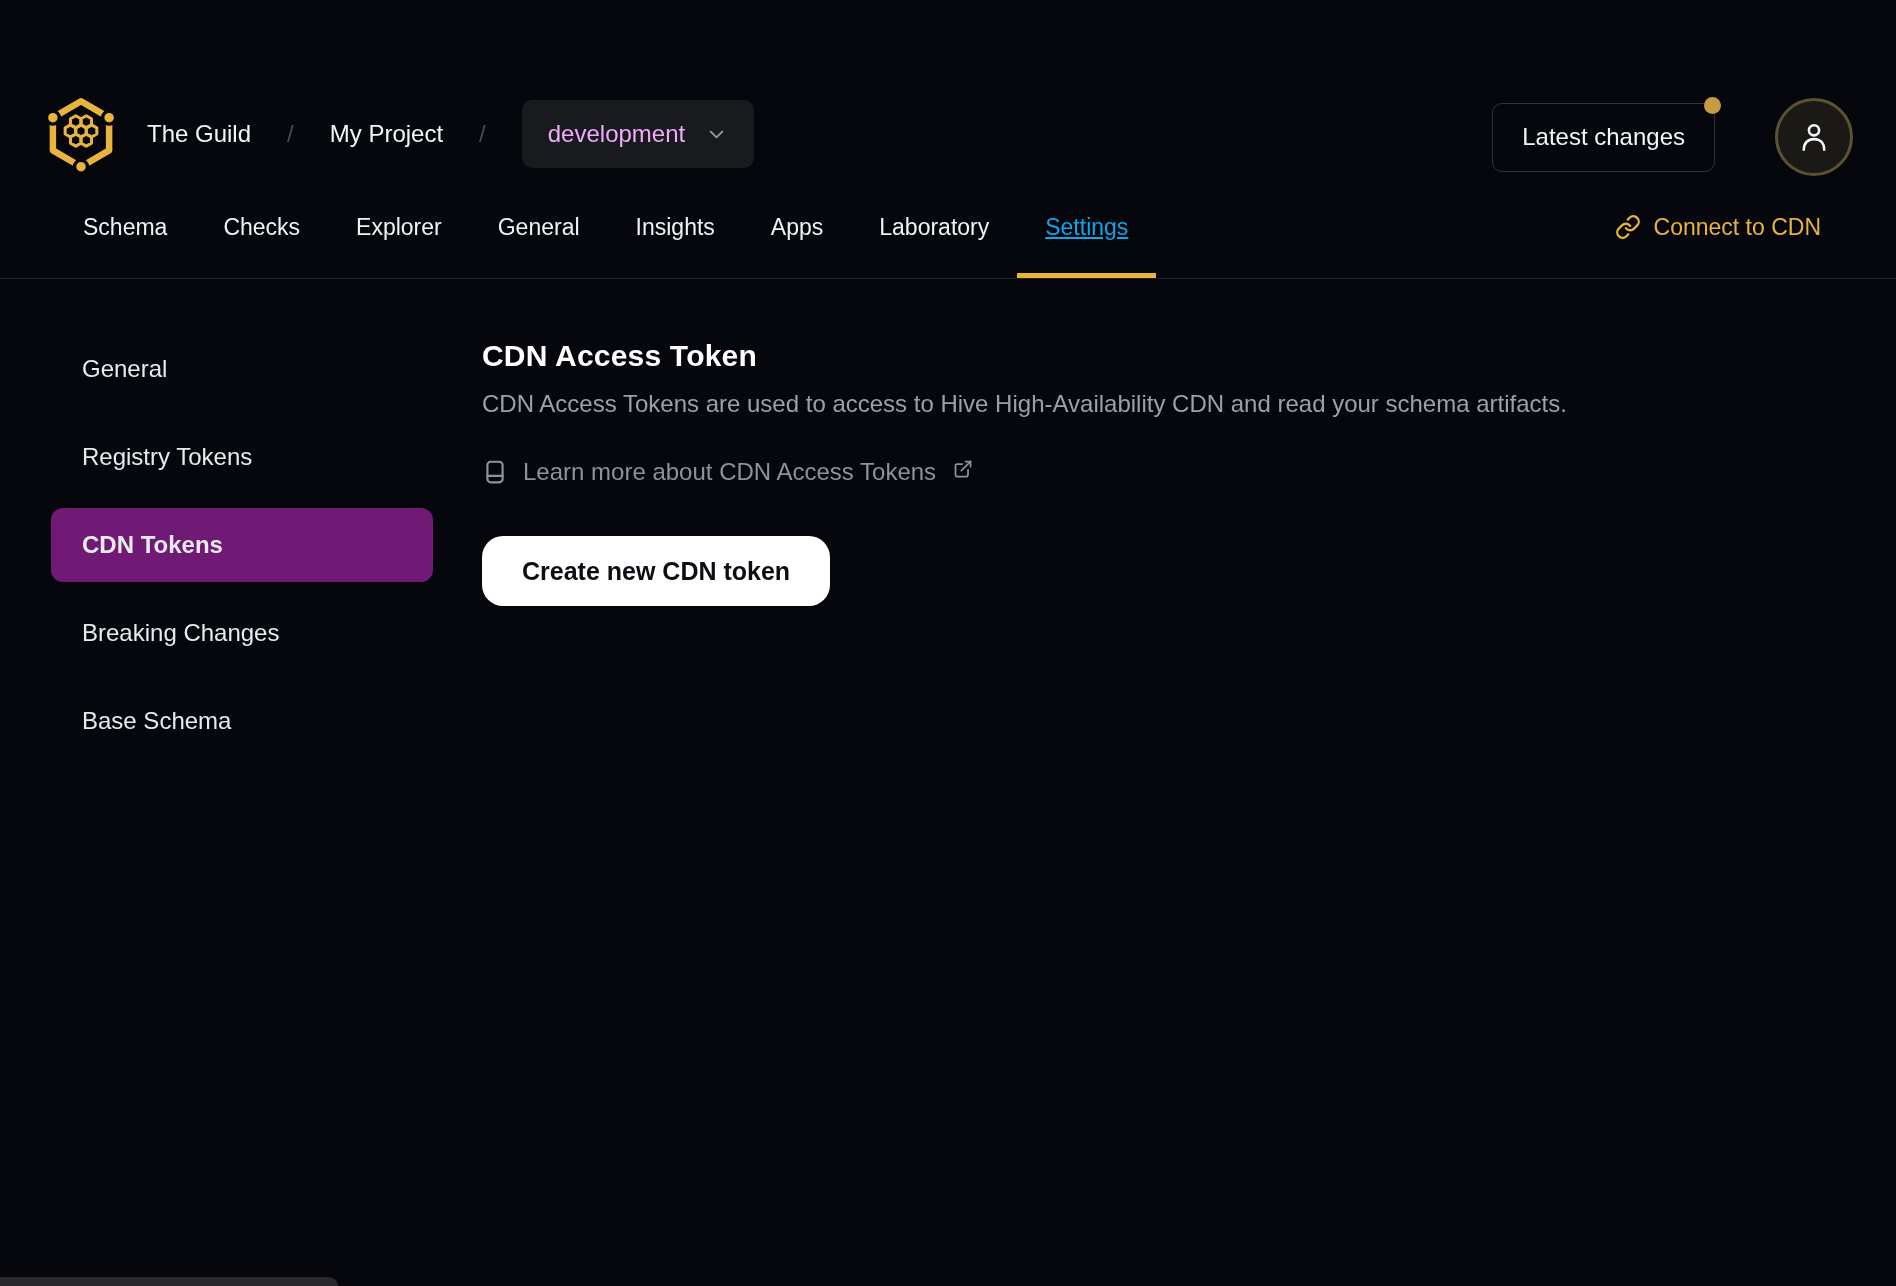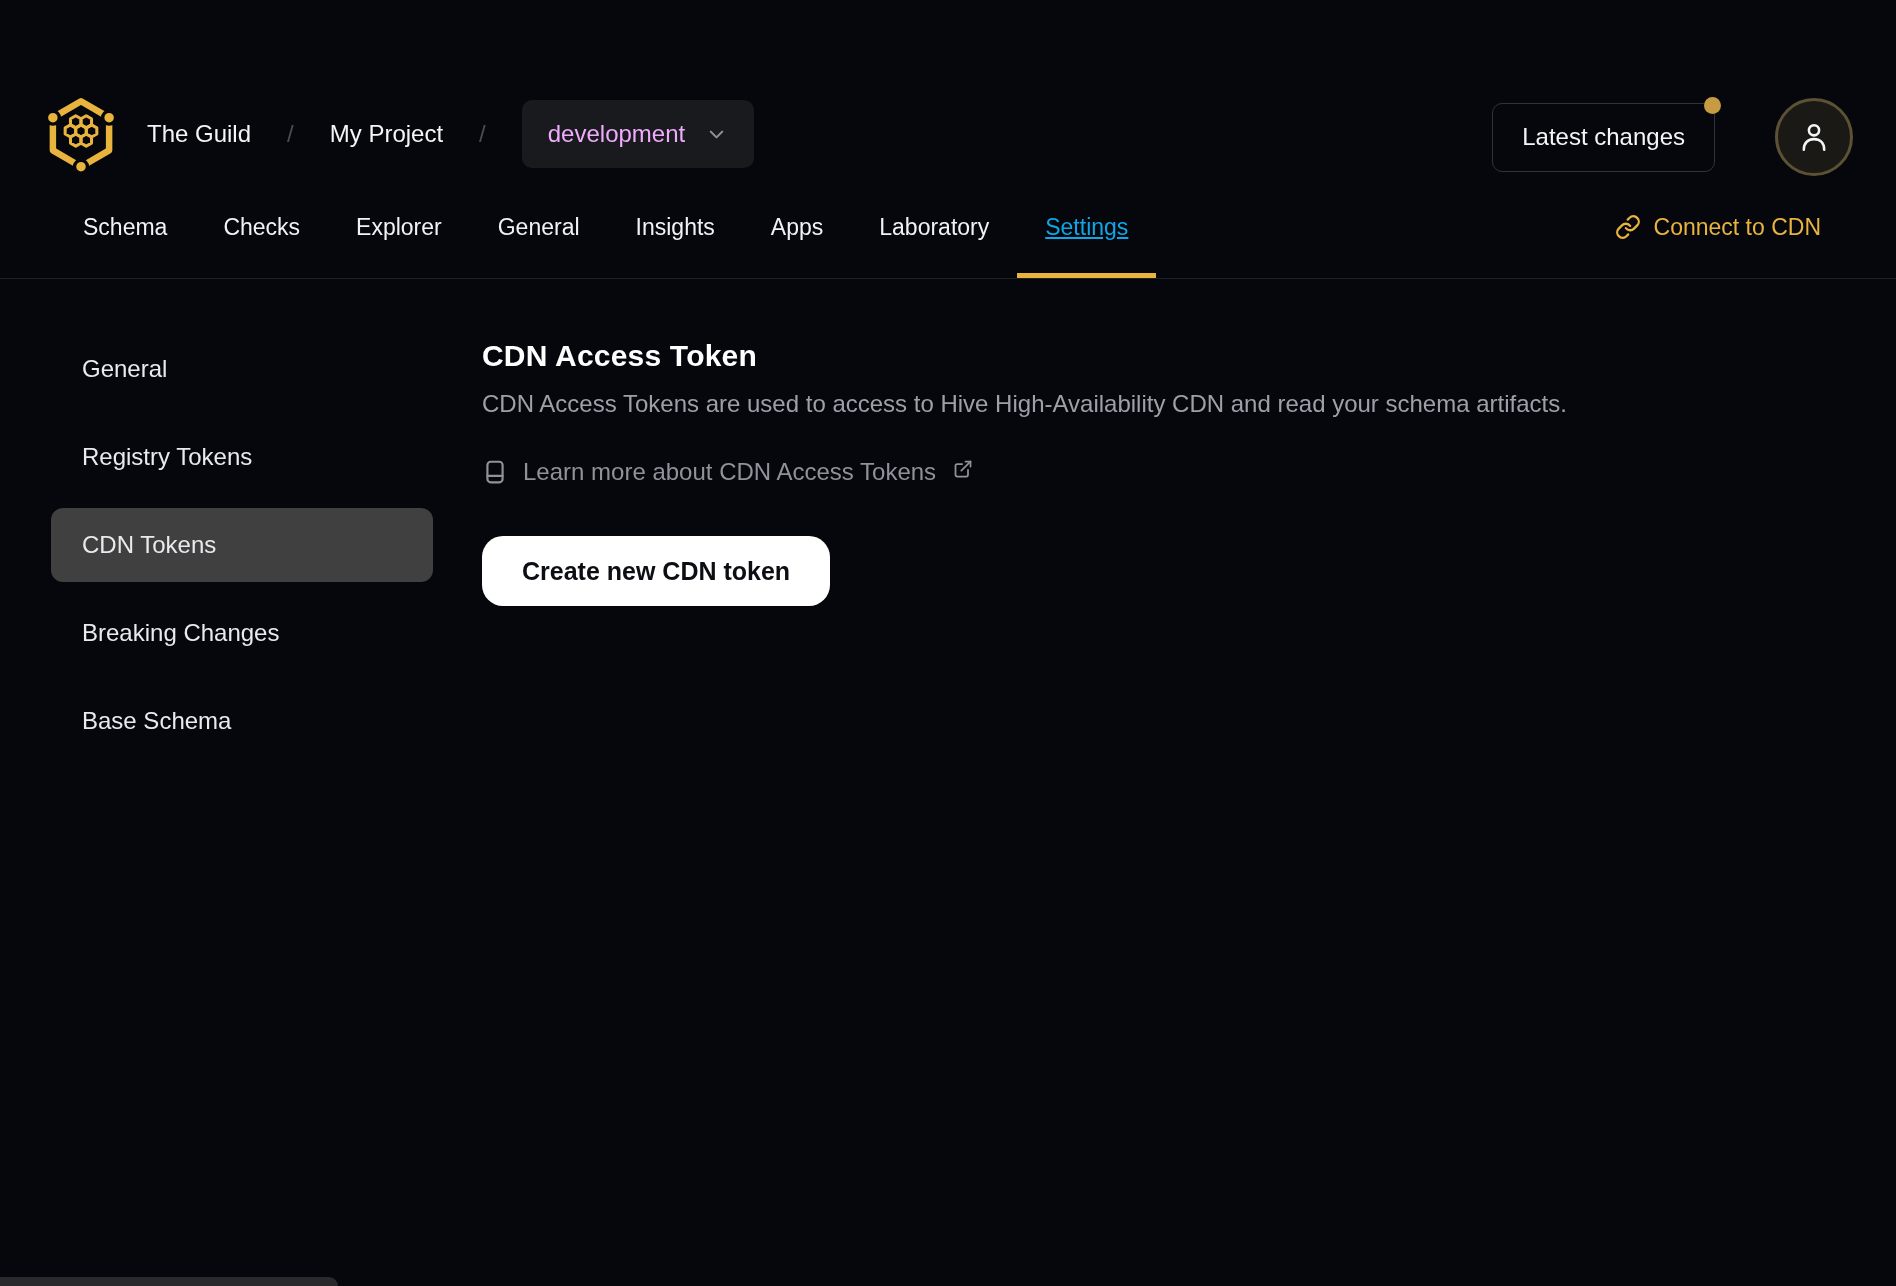--- a/index.html
+++ b/index.html
@@ -94,21 +94,21 @@
     flex:none;
   }
   .side-item{
     height:74px;
     display:flex;align-items:center;
     padding:0 31px;
     border-radius:12px;
     font-size:24px;color:#e9eaee;
     text-decoration:none;cursor:pointer;
   }
-  .side-item.active{background:#404040;}
+  .side-item.active{background:#701a75;font-weight:bold;}
   .main{flex:1;padding:60px 60px 0 49px;}
   .page-title{font-size:30px;font-weight:700;color:#ffffff;letter-spacing:.2px;}
   .page-desc{margin-top:17px;font-size:24px;color:var(--gray);}
   .learn-row{margin-top:40px;}
   .learn-more{
     display:inline-flex;align-items:center;gap:15px;
     font-size:24px;color:var(--gray2);
     text-decoration:none;cursor:pointer;
   }
   .learn-more .ext{margin-left:2px;margin-top:-6px;}

